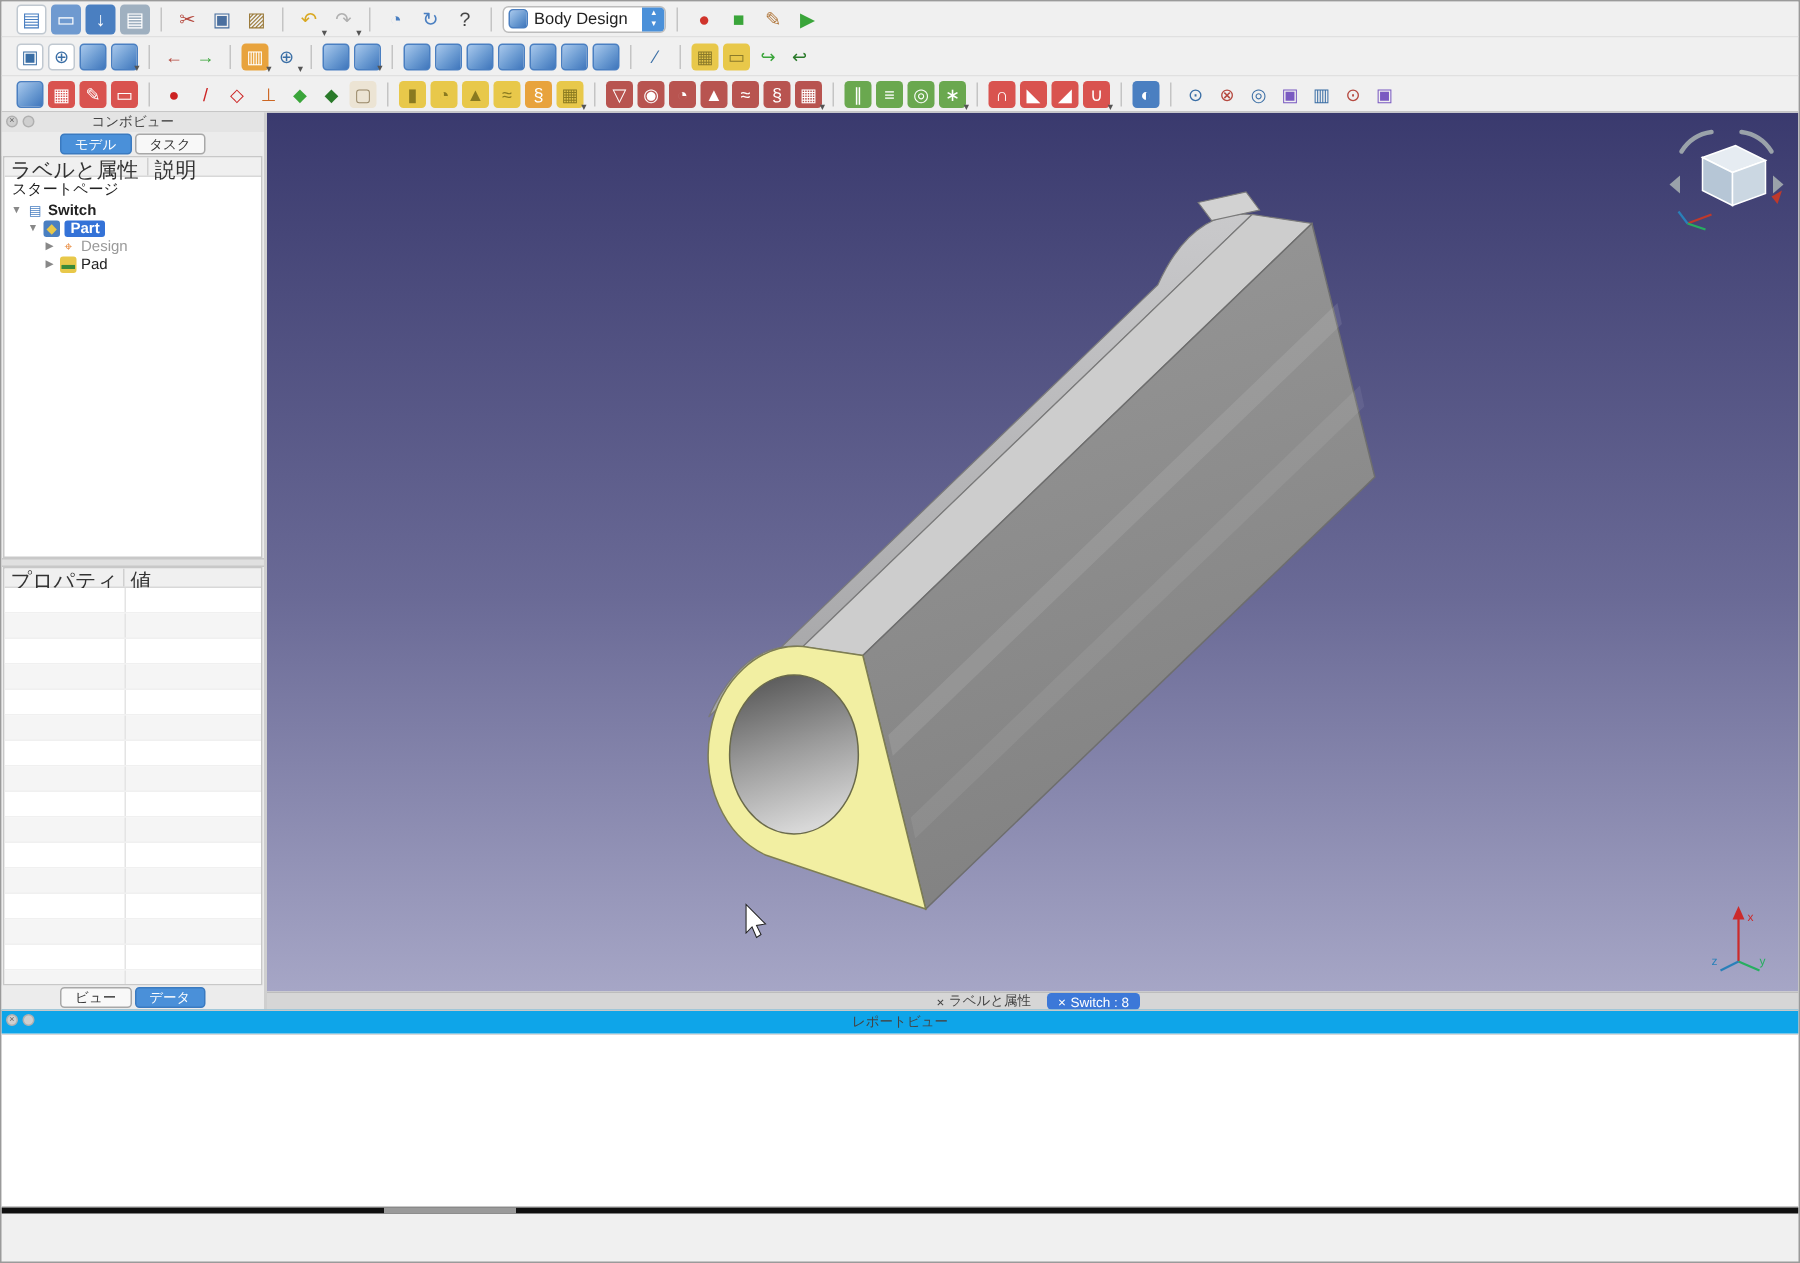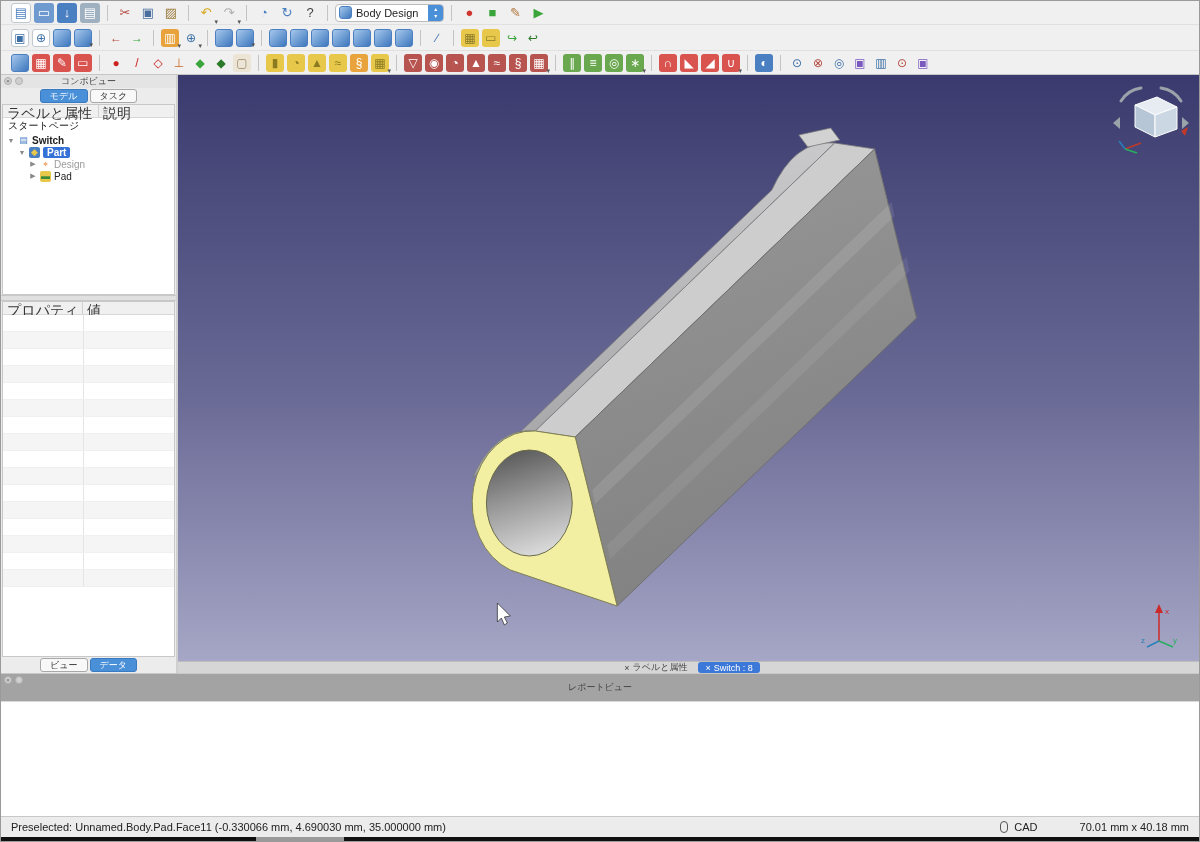--- a/index.html
+++ b/index.html
@@ -52,38 +52,38 @@
   .cols-head .col1p { width:80px; padding-left:4px; border-right:1px solid #d0d0d0; }
   .cols-head .col2 { flex:1; padding-left:4px; }
   .tree-root { font-size:10px; color:#222; padding:1px 0 1px 5px; }
   .trow { display:flex; align-items:center; height:12px; font-size:10px; color:#222; gap:3px; }
   .exp { width:8px; font-size:7px; color:#888; text-align:center; flex:none; }
   .ti { width:11px; height:11px; border-radius:2px; display:inline-flex; align-items:center; justify-content:center; font-size:9px; flex:none; }
   .tlabel { white-space:nowrap; }
   .tlabel.sel { background:#3472d7; color:#fff; border-radius:2px; padding:0 4px; }
   .tlabel.muted { color:#9a9a9a; }
   .splitter { height:6px; background:#e0e0e0; border-top:1px solid #c8c8c8; border-bottom:1px solid #c8c8c8; flex:none; }
-  .prop-wrap { height:356px; flex:none; background:#fff; border:1px solid #c8c8c8; margin:0 1px; overflow:hidden; }
+  .prop-wrap { height:279px; flex:none; background:#fff; border:1px solid #c8c8c8; margin:0 1px; overflow:hidden; }
   .prow { height:17px; position:relative; border-bottom:1px solid #f0f0f0; background:#fff; }
   .prow.alt { background:#f5f5f5; }
   .pc1 { position:absolute; left:80px; top:0; bottom:0; width:1px; background:#e4e4e4; }
 
   
   .viewcol { flex:1; display:flex; flex-direction:column; min-width:0; }
   .viewport { position:relative; height:586px; overflow:hidden; }
   .viewport > svg.scene { position:absolute; inset:0; width:100%; height:100%; display:block; }
   .navcube { position:absolute; right:8px; top:10px; }
   .axiscross { position:absolute; right:20px; bottom:12px; }
   .mdibar { height:12px; background:#d6d6d6; border-top:1px solid #bdbdbd; display:flex; align-items:center; justify-content:center; gap:4px; }
   .mtab { display:inline-flex; align-items:center; gap:3px; font-size:9px; color:#444; padding:0 7px; height:11px; border-radius:3px; }
   .mtab.active { background:#3c78d8; color:#fff; }
   .mclose { font-size:9px; }
 
   
-  .reporthead { height:28px; background:#a3a3a3; position:relative; display:flex; align-items:center; justify-content:center; border-top:1px solid #c8c8c8; }
+  .reporthead { height:16px; background:#0ea5e9; position:relative; display:flex; align-items:center; justify-content:center; border-top:1px solid #c8c8c8; }
   .reportbody { height:116px; background:#ffffff; border-top:1px solid #d8d8d8; border-bottom:1px solid #c8c8c8; }
 
   
   .statusbar { height:20px; background:#ececec; display:flex; align-items:center; padding:0 10px; font-size:11px; color:#222; }
   .status-left { flex:1; white-space:nowrap; overflow:hidden; }
   .status-right { display:flex; align-items:center; gap:6px; }
   .mouseico { width:8px; height:12px; border:1px solid #555; border-radius:4px; display:inline-block; }
   .dims { margin-left:36px; }
 
   .blackbar { height:4px; background:#101010; position:relative; }
@@ -558,26 +558,18 @@
 
   <div class="reporthead">
     <span class="winbtns">
       <span class="wb">×</span>
       <span class="wb"></span>
     </span>
     <span class="panel-title">レポートビュー</span>
   </div>
   <div class="reportbody"></div>
 
-  <div class="statusbar">
-    <span class="status-left">Preselected: Unnamed.Body.Pad.Face11 (-0.330066 mm, 4.690030 mm, 35.000000 mm)</span>
-    <span class="status-right">
-      <span class="mouseico"></span>
-      <span>CAD</span>
-      <span class="dims">70.01 mm x 40.18 mm</span>
-    </span>
-  </div>
 
   <div class="blackbar">
     <div class="dockgap"></div>
   </div>
 
 </div>
 
 </body></html>

